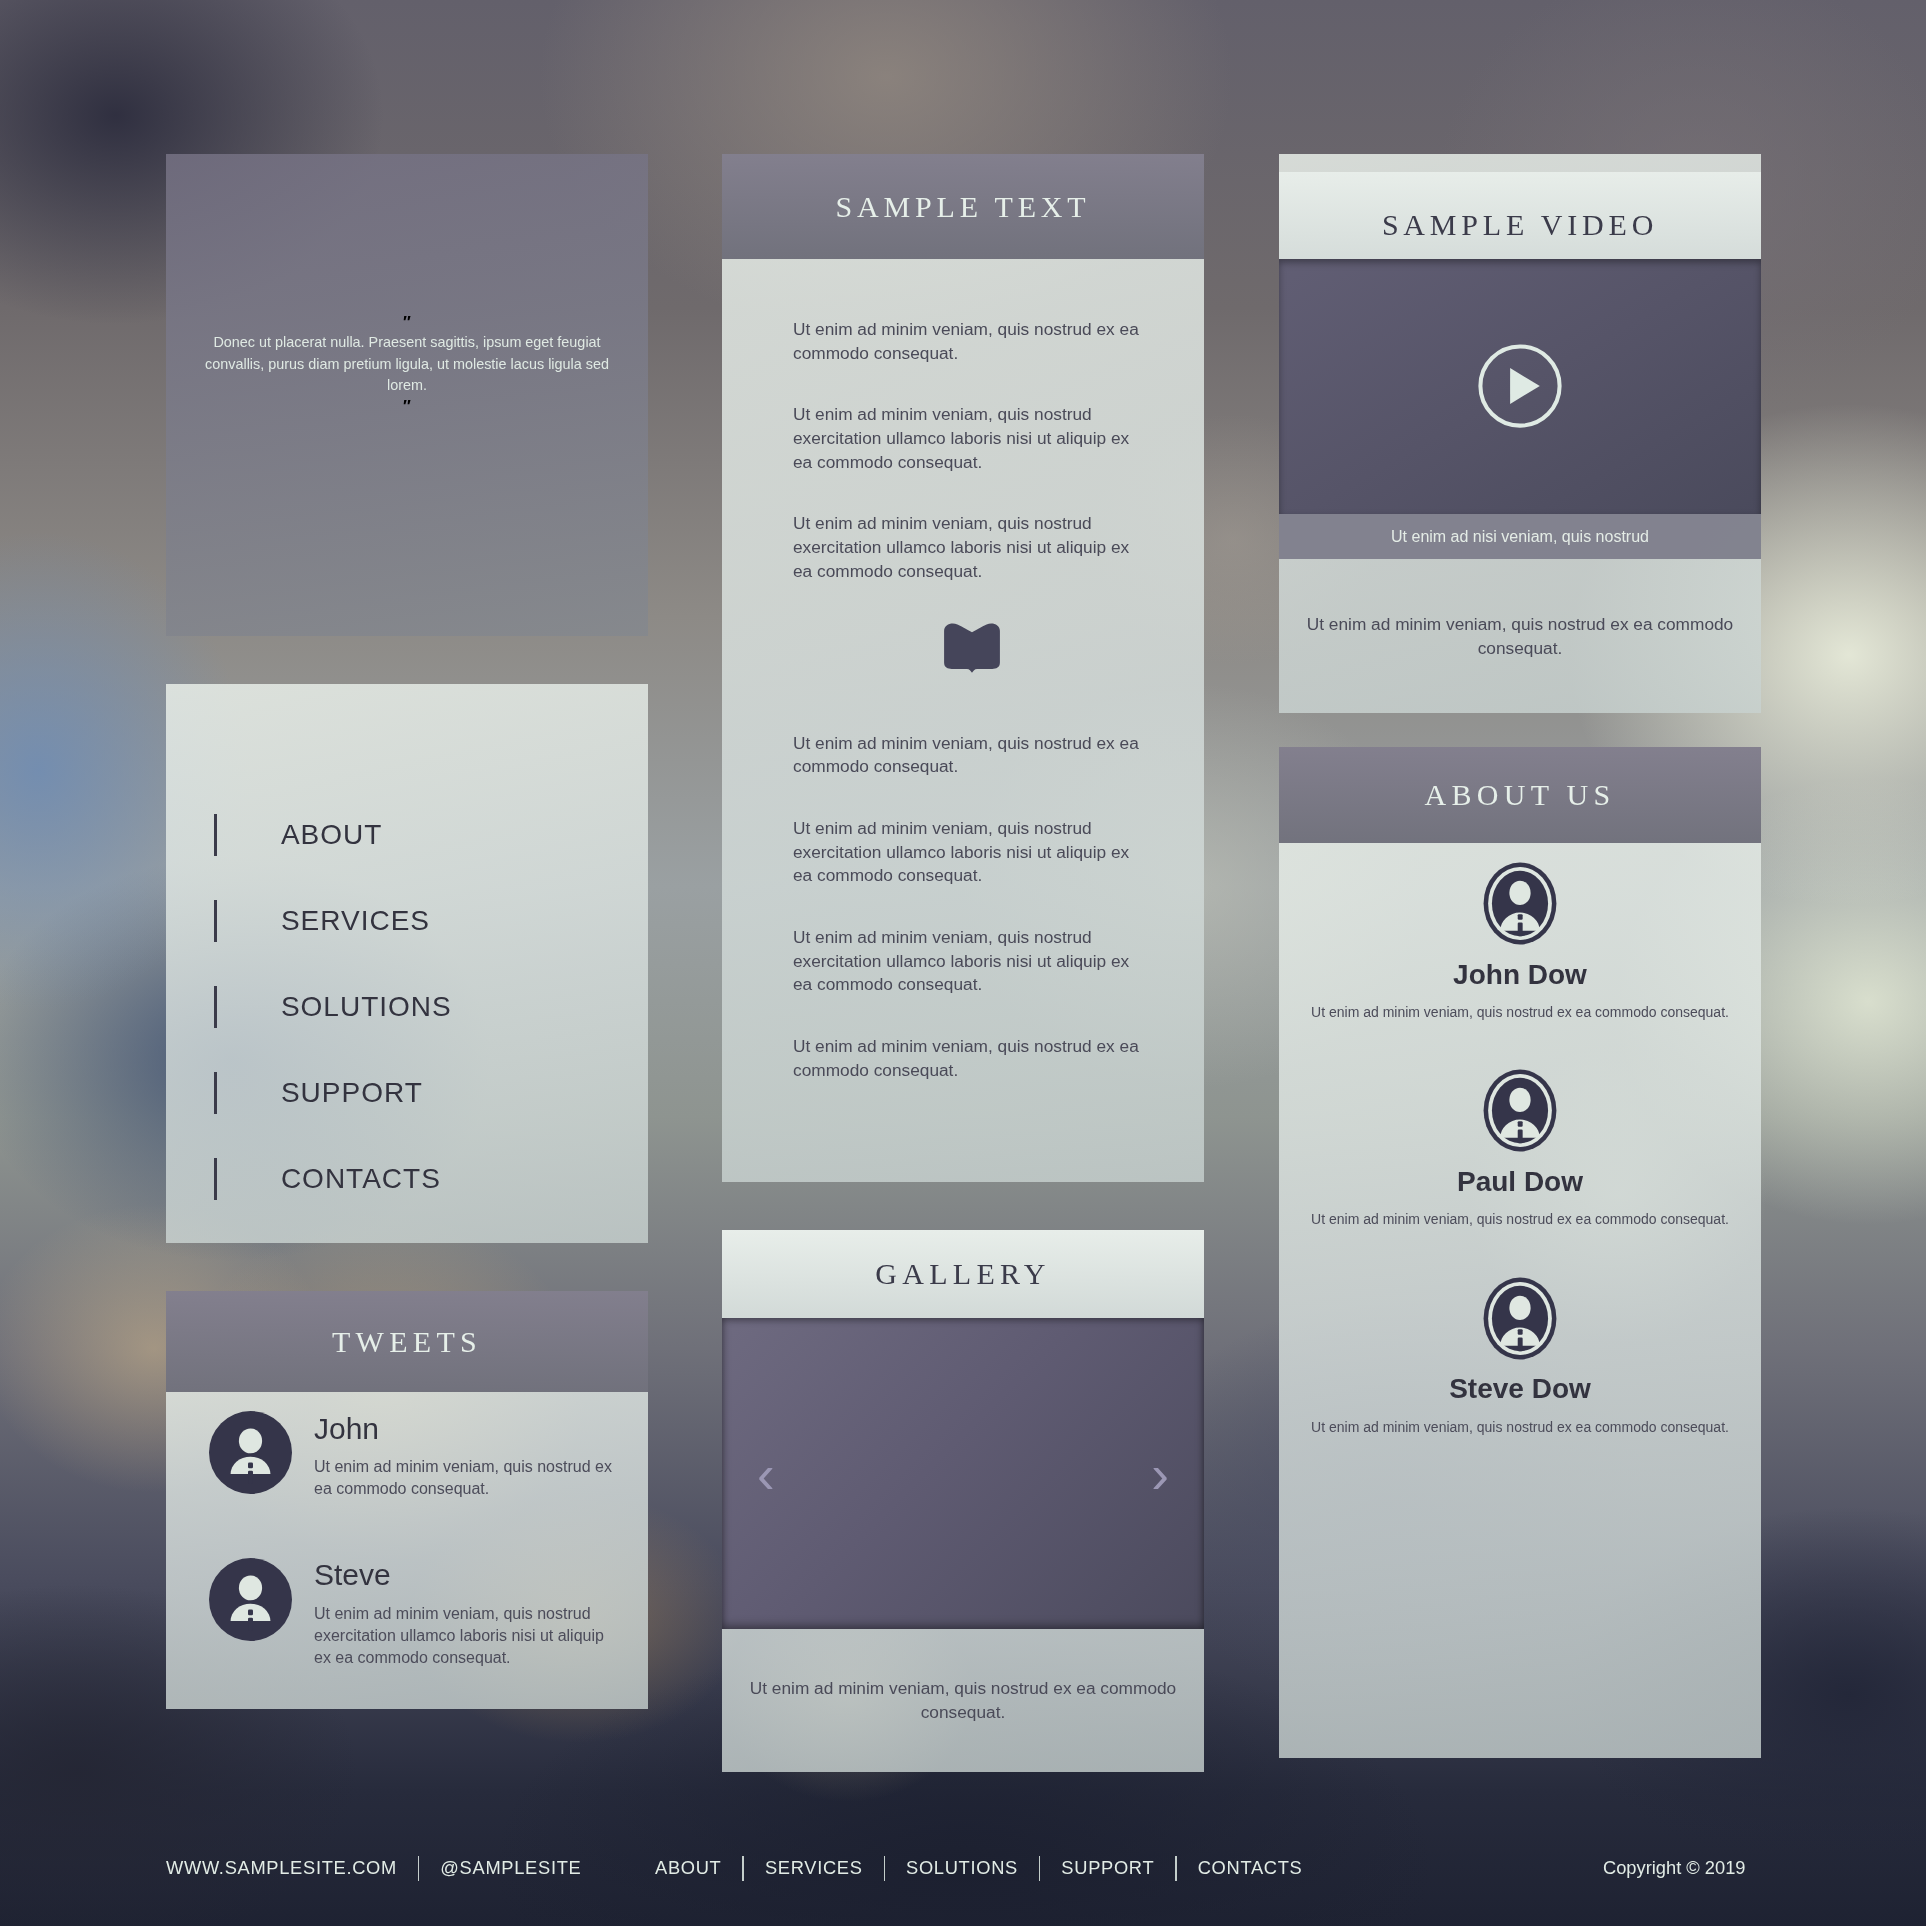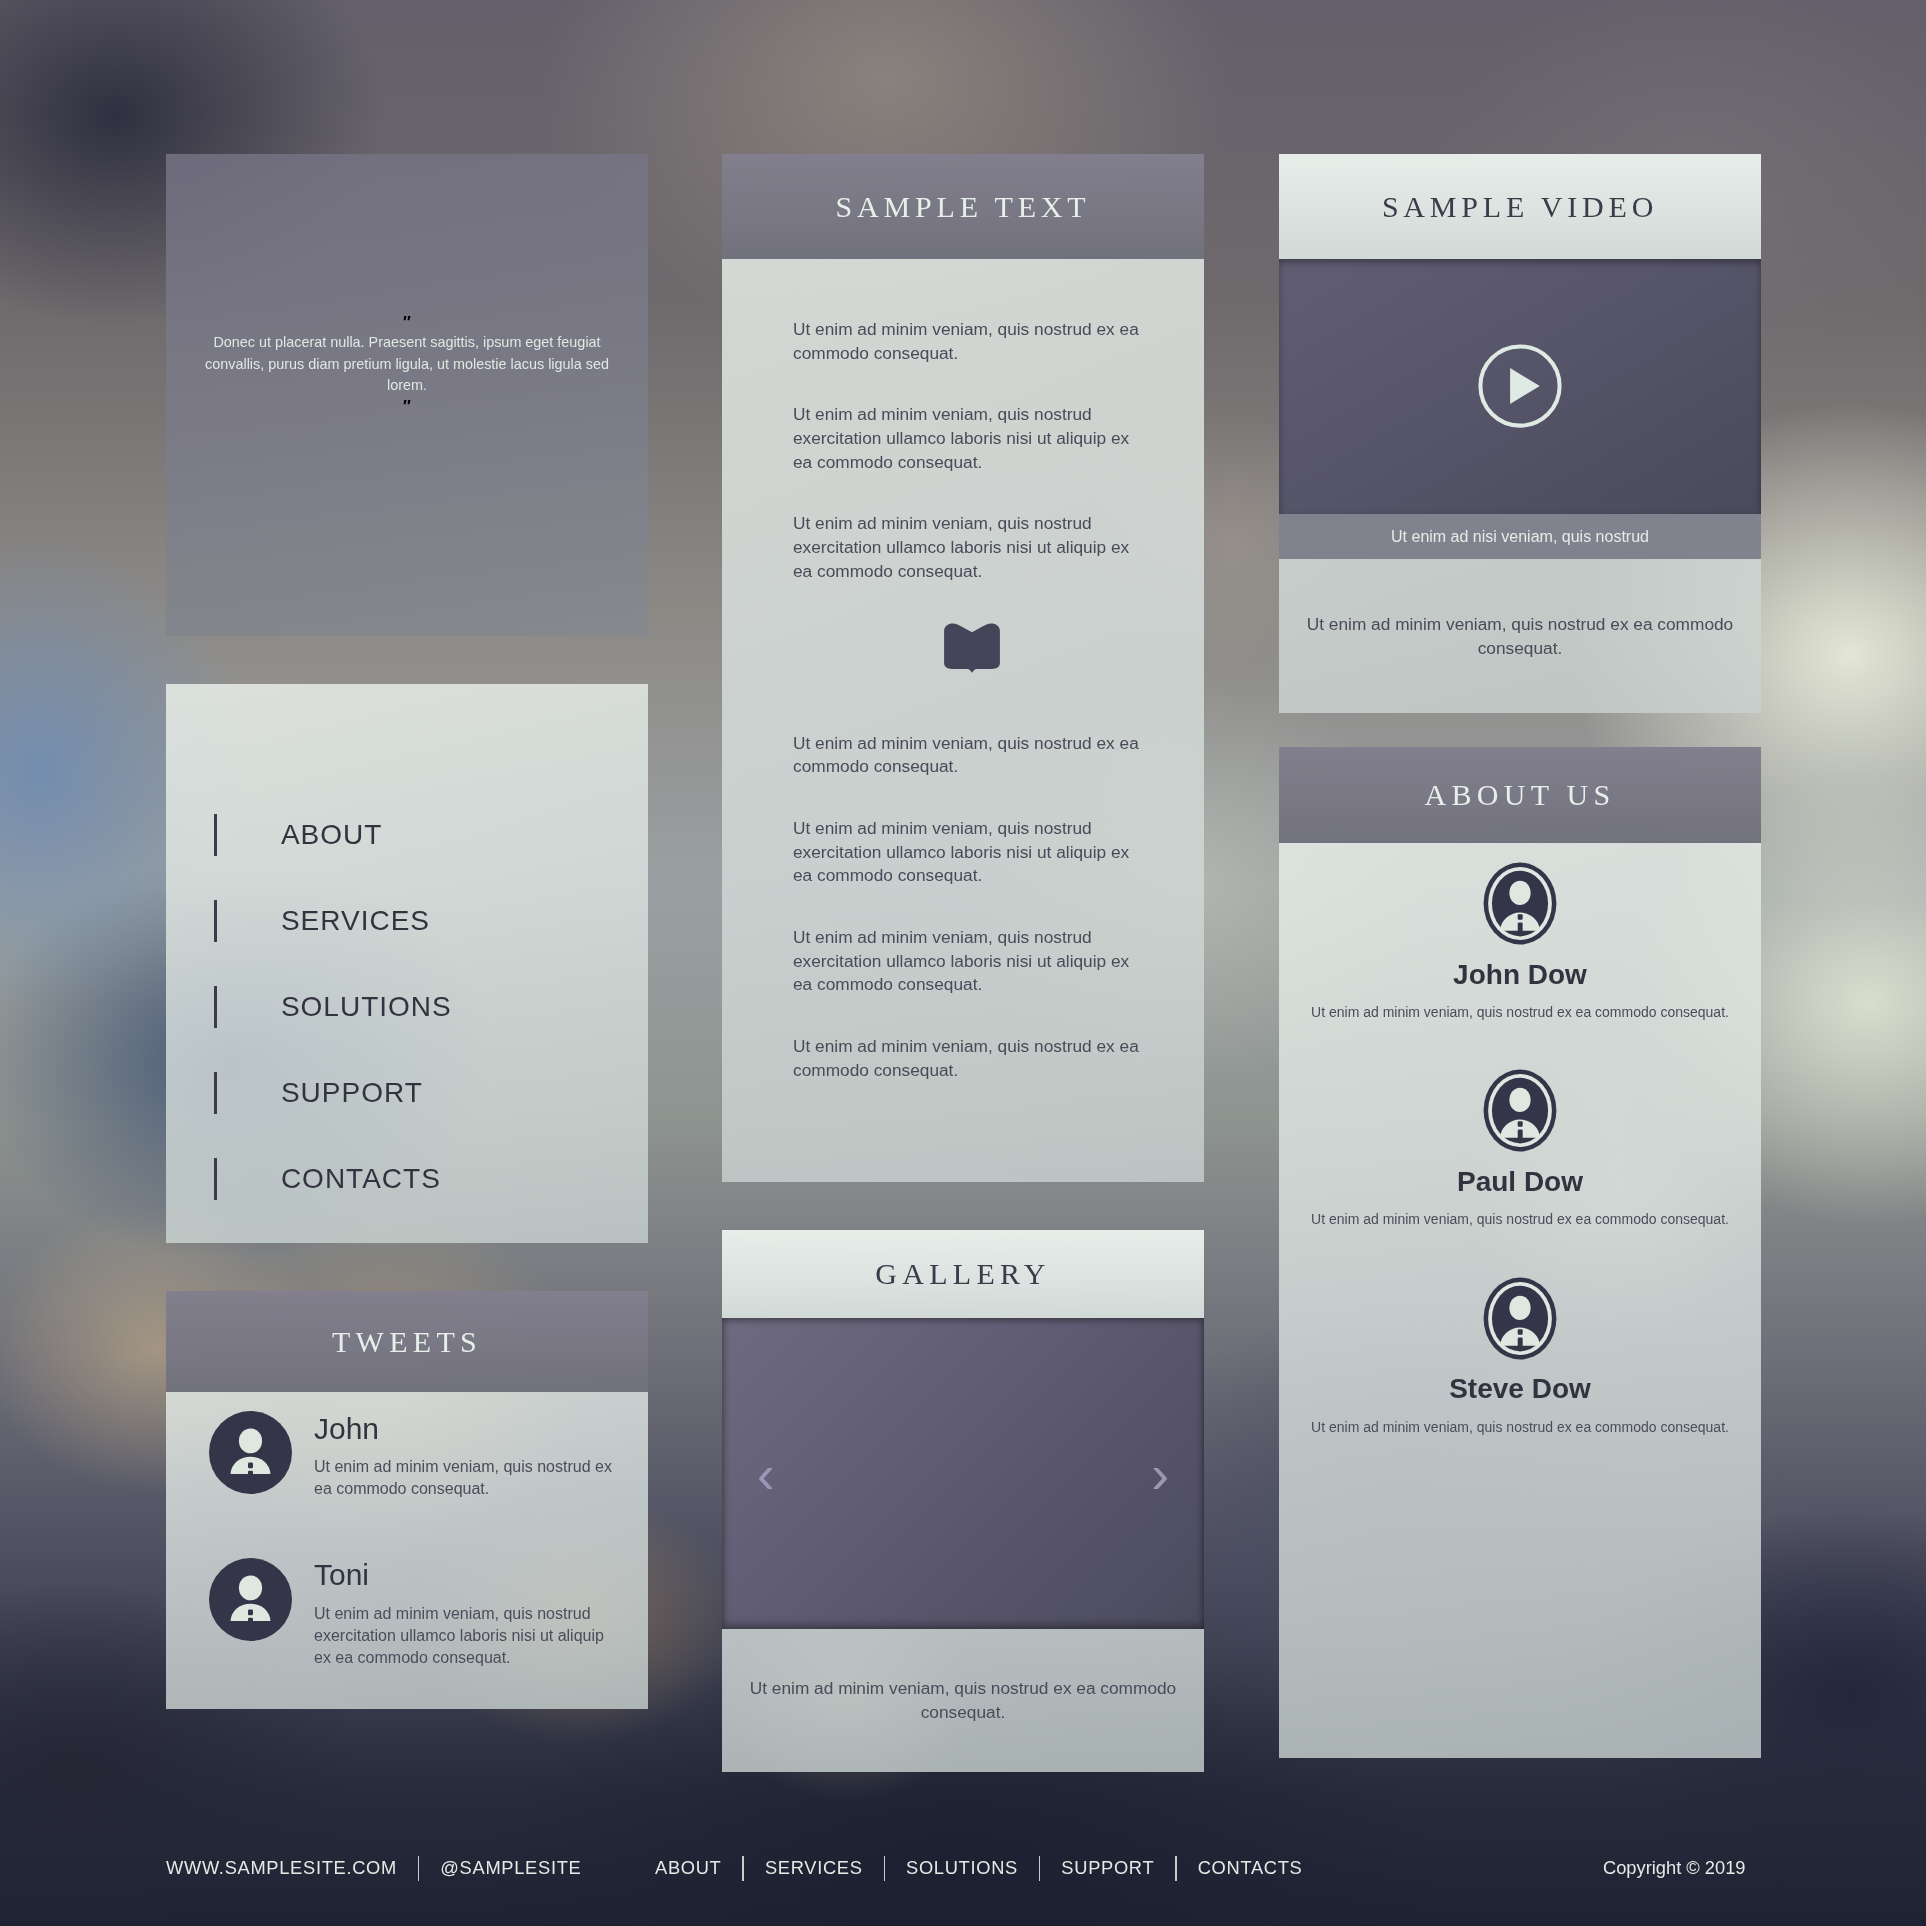--- a/index.html
+++ b/index.html
@@ -161,21 +161,21 @@
   #gallery-caption {
     position: absolute; left: 0; right: 0; top: 398px; bottom: 0;
     display: flex; align-items: center; justify-content: center;
   }
   #gallery-caption .cap {
     text-align: center; font-size: 17.3px; line-height: 1.4; color: #4a4a58;
   }
 
   
   #video-panel { left: 1279px; top: 154px; width: 482px; height: 559px; }
-  #video-bar { height: 105px; }
+  #video-bar { height: 105px; margin-top: 18px; }
   #video-bar .bar-title { font-size: 30px; letter-spacing: 4.8px; }
   #video-stage {
     position: absolute; left: 0; right: 0; top: 105px; height: 255px;
     background: linear-gradient(150deg, #615e74 0%, #565468 50%, #4a4a5c 100%);
     box-shadow: inset 0 3.4px 7.7px rgba(0,0,0,0.35);
     display: flex; align-items: center; justify-content: center;
   }
   #video-subbar {
     position: absolute; left: 0; right: 0; top: 360px; height: 45px;
     background: rgba(124,124,138,0.92);
@@ -288,21 +288,21 @@
         <span class="tweet-avatar">
           <svg viewBox="0 0 100 100" width="83" height="83" aria-hidden="true">
             <circle cx="50" cy="50" r="50" fill="#35354a"></circle>
             <ellipse cx="50" cy="36" rx="14" ry="15" fill="#dfe7e1"></ellipse>
             <path d="M26 76 a24 21 0 0 1 48 0 z" fill="#dfe7e1"></path>
             <rect x="47" y="62" width="6" height="7" rx="1.6" fill="#35354a"></rect>
             <rect x="47" y="72" width="6" height="16" rx="1.6" fill="#35354a"></rect>
           </svg>
         </span>
         <span class="tweet-body">
-          <span class="tweet-name" style="display:block">Toni</span>
+          <span class="tweet-name" style="display:block">Steve</span>
           <span class="tweet-text" style="display:block">Ut enim ad minim veniam, quis nostrud exercitation ullamco laboris nisi ut aliquip ex ea commodo consequat.</span>
         </span>
       </div>
 
     </div>
   </div>
 
   <div class="panel p-light" id="text-panel">
     <div class="bar bar-dark" id="text-bar">
       <span class="bar-title t-white">SAMPLE TEXT</span>

